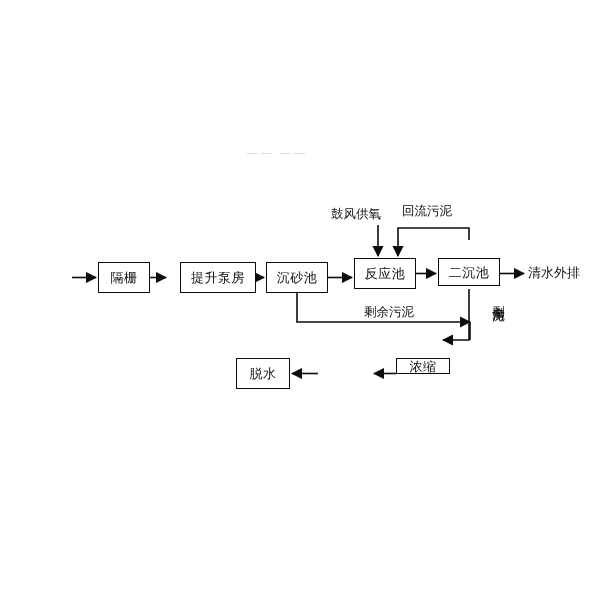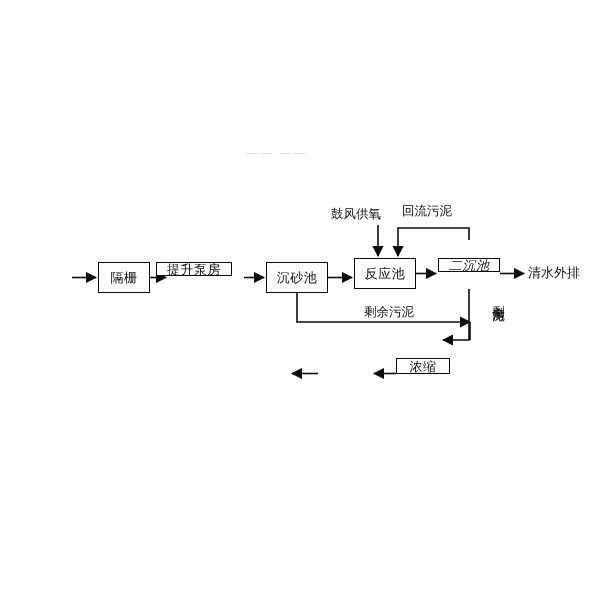--- a/index.html
+++ b/index.html
@@ -103,25 +103,26 @@
 
       <path d="M 396 373.5 L 374 373.5"></path>
       <path d="M 318 373.5 L 292 373.5"></path>
     </g>
     <g stroke="#0d0d0d" stroke-width="1.6" fill="none">
       <path d="M 470 322 L 470 340"></path>
     </g>
   </svg>
 
   <div class="node" style="left:98px; top:262px; width:52px; height:31px;">隔栅</div>
-  <div class="node" style="left:156px; top:262px; width:76px; height:14px;">提升泵房</div>
+  <div class="node" style="left:180px; top:262px; width:76px; height:31px;">提升泵房</div>
   <div class="node" style="left:266px; top:262px; width:62px; height:31px;">沉砂池</div>
   <div class="node" style="left:354px; top:258px; width:62px; height:31px;">反应池</div>
-  <div class="node" style="left:438px; top:258px; width:62px; height:14px;font-style:italic;">二沉池</div>
+  <div class="node" style="left:438px; top:258px; width:62px; height:28px;">二沉池</div>
   <div class="node" style="left:396px; top:358px; width:54px; height:16px;">浓缩</div>
+  <div class="node" style="left:236px; top:358px; width:54px; height:31px;">脱水</div>
 
   <div class="edge-label" style="left:296px; top:208px;margin-left:35px;">鼓风供氧</div>
   <div class="edge-label" style="left:402px; top:205px;">回流污泥</div>
   <div class="edge-label" style="left:364px; top:306px;">剩余污泥</div>
   <div class="edge-label vertical" style="left:492px; top:296px;">剩余污泥</div>
 
   <div class="out-label" style="left:528px; top:264px;">清水外排</div>
 
 </div>
 

